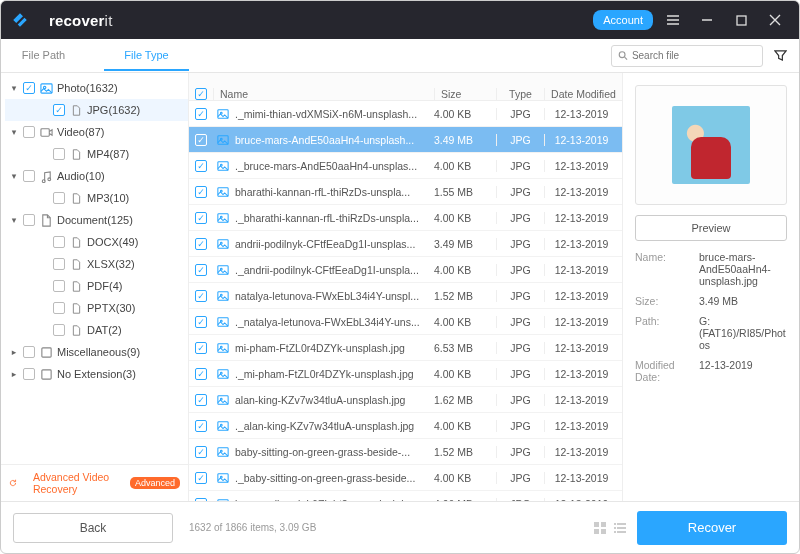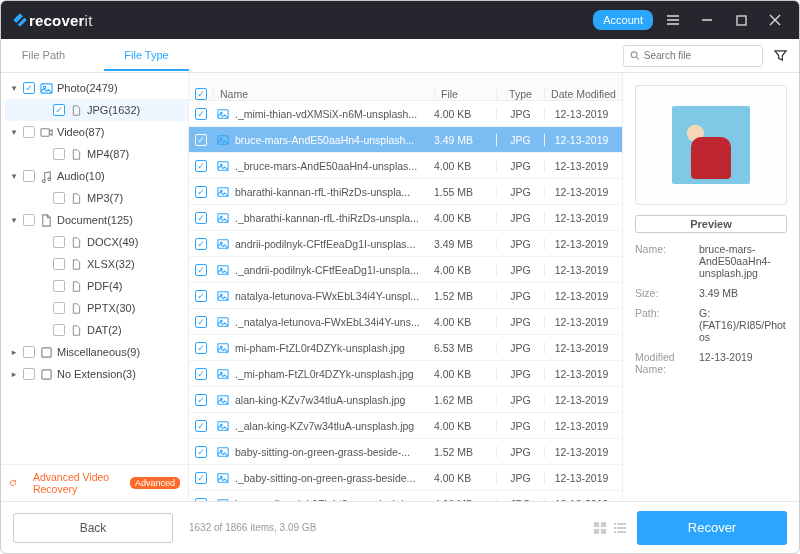--- a/index.html
+++ b/index.html
@@ -1,35 +1,35 @@
 <!DOCTYPE html>
 <html><head>
 <meta charset="utf-8">
 <style>
   * { box-sizing: border-box; margin: 0; padding: 0; font-family: -apple-system, "Segoe UI", Arial, sans-serif; }
   html, body { width: 800px; height: 554px; overflow: hidden; background: #fff; }
   .app { display: flex; flex-direction: column; width: 800px; height: 554px; border: 1px solid #ccc; border-radius: 6px; overflow: hidden; }
 
   
   .titlebar { height: 38px; background: #26262e; display: flex; align-items: center; padding: 0 10px; gap: 6px; color: #fff; }
-  .logo { display: flex; align-items: center; gap: 0; font-size: 15px; font-weight: 500; letter-spacing: .2px; }
+  .logo { display: flex; align-items: center; gap: 20px; font-size: 15px; font-weight: 500; letter-spacing: .2px; }
   .logo .blade { width: 18px; height: 18px; }
   .logo b { font-weight: 600; }
   .logo span.thin { opacity: .85; font-weight: 300; }
   .titlebar .spacer { flex: 1; }
   .account-btn { background: #2aa6ff; color: #fff; border: none; border-radius: 8px; font-size: 11px; padding: 4px 10px; cursor: pointer; }
   .win-icon { width: 28px; height: 26px; display: flex; align-items: center; justify-content: center; color: #ddd; cursor: pointer; }
 
   
   .toolbar { display: flex; align-items: center; height: 34px; border-bottom: 1px solid #e6e6e6; background: #fff; }
   .side-tabs { display: flex; width: 188px; gap: 18px; }
   .side-tab { flex: 1; text-align: center; font-size: 11px; color: #888; padding: 8px 0; border-bottom: 2px solid transparent; cursor: pointer; }
   .side-tab.active { color: #2aa6ff; border-bottom-color: #2aa6ff; }
   .toolbar .grow { flex: 1; }
-  .search-wrap { display: flex; align-items: center; border: 1px solid #d8d8d8; border-radius: 3px; height: 22px; width: 140px; margin-right: 6px; padding: 0 6px; gap: 4px; color: #999; }
+  .search-wrap { display: flex; align-items: center; border: 1px solid #d8d8d8; border-radius: 3px; height: 22px; width: 152px; margin-right: 6px; padding: 0 6px; gap: 4px; color: #999; }
   .search-wrap input { border: none; outline: none; font-size: 10px; color: #555; width: 100%; background: transparent; }
   .funnel { width: 22px; display: flex; align-items: center; justify-content: center; color: #444; margin-right: 8px; cursor: pointer; }
 
   
   .main { flex: 1; display: flex; overflow: hidden; background: #fff; }
 
   
   .sidebar { width: 188px; border-right: 1px solid #eee; display: flex; flex-direction: column; font-size: 11px; color: #444; }
   .tree { flex: 1; overflow-y: auto; padding: 4px 0 4px 4px; }
   .tree-row { display: flex; align-items: center; height: 22px; gap: 4px; padding-right: 4px; white-space: nowrap; cursor: pointer; }
@@ -63,21 +63,21 @@
   .list-row.selected .col.ico, .list-row.selected .rowcb { color: #fff; border-color: #fff; }
   .rowcb { width: 12px; height: 12px; border: 1px solid #2aa6ff; border-radius: 2px; display: inline-flex; align-items: center; justify-content: center; font-size: 9px; color: #2aa6ff; }
   .rowcb::after { content: "✓"; }
 
   
   .preview { width: 176px; padding: 12px 12px 6px; font-size: 10.5px; color: #666; display: flex; flex-direction: column; align-items: stretch; }
   .thumb-wrap { border: 1px solid #e2e2e2; border-radius: 3px; height: 120px; display: flex; align-items: center; justify-content: center; background: #fdfdfd; }
   .thumb { width: 78px; height: 78px; background: linear-gradient(#7fc9e6,#7fc9e6); border-radius: 2px; position: relative; overflow: hidden; }
   .thumb::before { content: ""; position: absolute; inset: 0; background: radial-gradient(circle at 30% 35%, #f4d7b8 8px, transparent 9px); }
   .thumb::after { content: ""; position: absolute; left: 50%; top: 40%; width: 40px; height: 42px; transform: translateX(-50%); background: #c0262f; border-radius: 10px 10px 4px 4px; }
-  .preview-btn { margin-top: 10px; border: 1px solid #ccc; background: #fff; height: 18px; border-radius: 3px; font-size: 11px; cursor: pointer; color: #555; font-weight: bold; }
+  .preview-btn { margin-top: 10px; border: 1px solid #ccc; background: #fff; height: 26px; border-radius: 3px; font-size: 11px; cursor: pointer; color: #555; }
   .meta { margin-top: 10px; display: grid; grid-template-columns: 60px 1fr; row-gap: 8px; column-gap: 4px; }
   .meta .k { text-align: left; color: #9a9a9a; }
   .meta .v { color: #555; word-break: break-word; }
 
   
   .footer { height: 52px; border-top: 1px solid #e6e6e6; display: flex; align-items: center; padding: 0 12px; gap: 10px; }
   .back-btn { width: 160px; height: 30px; border: 1px solid #ccc; background: #fff; border-radius: 3px; font-size: 12px; cursor: pointer; color: #555; }
   .status-line { font-size: 10px; color: #9a9a9a; margin-left: 6px; flex: 1; display: flex; align-items: center; gap: 10px; }
   .view-icons { display: flex; gap: 6px; color: #bbb; }
   .recover-btn { width: 150px; height: 34px; border: none; background: #2aa6ff; color: #fff; font-size: 13px; border-radius: 3px; cursor: pointer; }
@@ -151,21 +151,21 @@
           <div class="tree-row root">
             <span class="caret">▾</span>
             <span class="cb checked"></span>
             <span class="tree-icon">
               <svg width="13" height="13" viewBox="0 0 14 14" fill="none" stroke="#2aa6ff" stroke-width="1.2">
                 <rect x="1" y="2" width="12" height="10" rx="1"></rect>
                 <circle cx="5" cy="6" r="1.3"></circle>
                 <path d="M1 10l3-3 3 3 2-2 4 4"></path>
               </svg>
             </span>
-            <span class="label">Photo(2479)</span>
+            <span class="label">Photo(1632)</span>
           </div>
           <div class="tree-row child selected">
             <span class="cb checked"></span>
             <span class="tree-icon">
               <svg width="11" height="11" viewBox="0 0 14 14" fill="none" stroke="#888" stroke-width="1.2">
                 <path d="M3 1h5l3 3v9H3z"></path>
               </svg>
             </span>
             <span class="label">JPG(1632)</span>
           </div>
@@ -201,21 +201,21 @@
             </span>
             <span class="label">Audio(10)</span>
           </div>
           <div class="tree-row child">
             <span class="cb "></span>
             <span class="tree-icon">
               <svg width="11" height="11" viewBox="0 0 14 14" fill="none" stroke="#888" stroke-width="1.2">
                 <path d="M3 1h5l3 3v9H3z"></path>
               </svg>
             </span>
-            <span class="label">MP3(7)</span>
+            <span class="label">MP3(10)</span>
           </div>
           <div class="tree-row root">
             <span class="caret">▾</span>
             <span class="cb "></span>
             <span class="tree-icon">
               <svg width="13" height="13" viewBox="0 0 14 14" fill="none" stroke="#888" stroke-width="1.2">
                 <path d="M3 1h5l3 3v9H3z"></path>
                 <path d="M8 1v3h3"></path>
               </svg>
             </span>
@@ -295,21 +295,21 @@
         <span class="pill">Advanced</span>
       </div>
     </div>
 
     <div class="center">
       <div class="list-head">
         <div class="col sel">
             <span class="rowcb"></span>
           </div>
         <div class="col name">Name</div>
-        <div class="col size">File</div>
+        <div class="col size">Size</div>
         <div class="col type">Type</div>
         <div class="col date">Date Modified</div>
       </div>
       <div class="list-body" id="list">
           <div class="list-row">
             <div class="col sel">
               <span class="rowcb"></span>
             </div>
             <div class="col ico">
               <svg width="12" height="12" viewBox="0 0 14 14" fill="none" stroke="#2aa6ff" stroke-width="1.2">
@@ -571,21 +571,21 @@
         <div class="thumb"></div>
       </div>
       <button class="preview-btn">Preview</button>
       <div class="meta">
         <div class="k">Name:</div>
         <div class="v">bruce-mars-AndE50aaHn4-unsplash.jpg</div>
         <div class="k">Size:</div>
         <div class="v">3.49  MB</div>
         <div class="k">Path:</div>
         <div class="v">G:(FAT16)/RI85/Photos</div>
-        <div class="k">Modified Name:</div>
+        <div class="k">Modified Date:</div>
         <div class="v">12-13-2019</div>
       </div>
     </div>
 
   </div>
 
   <div class="footer">
     <button class="back-btn">Back</button>
     <div class="status-line">
       <span>1632 of 1866 items, 3.09  GB</span>

